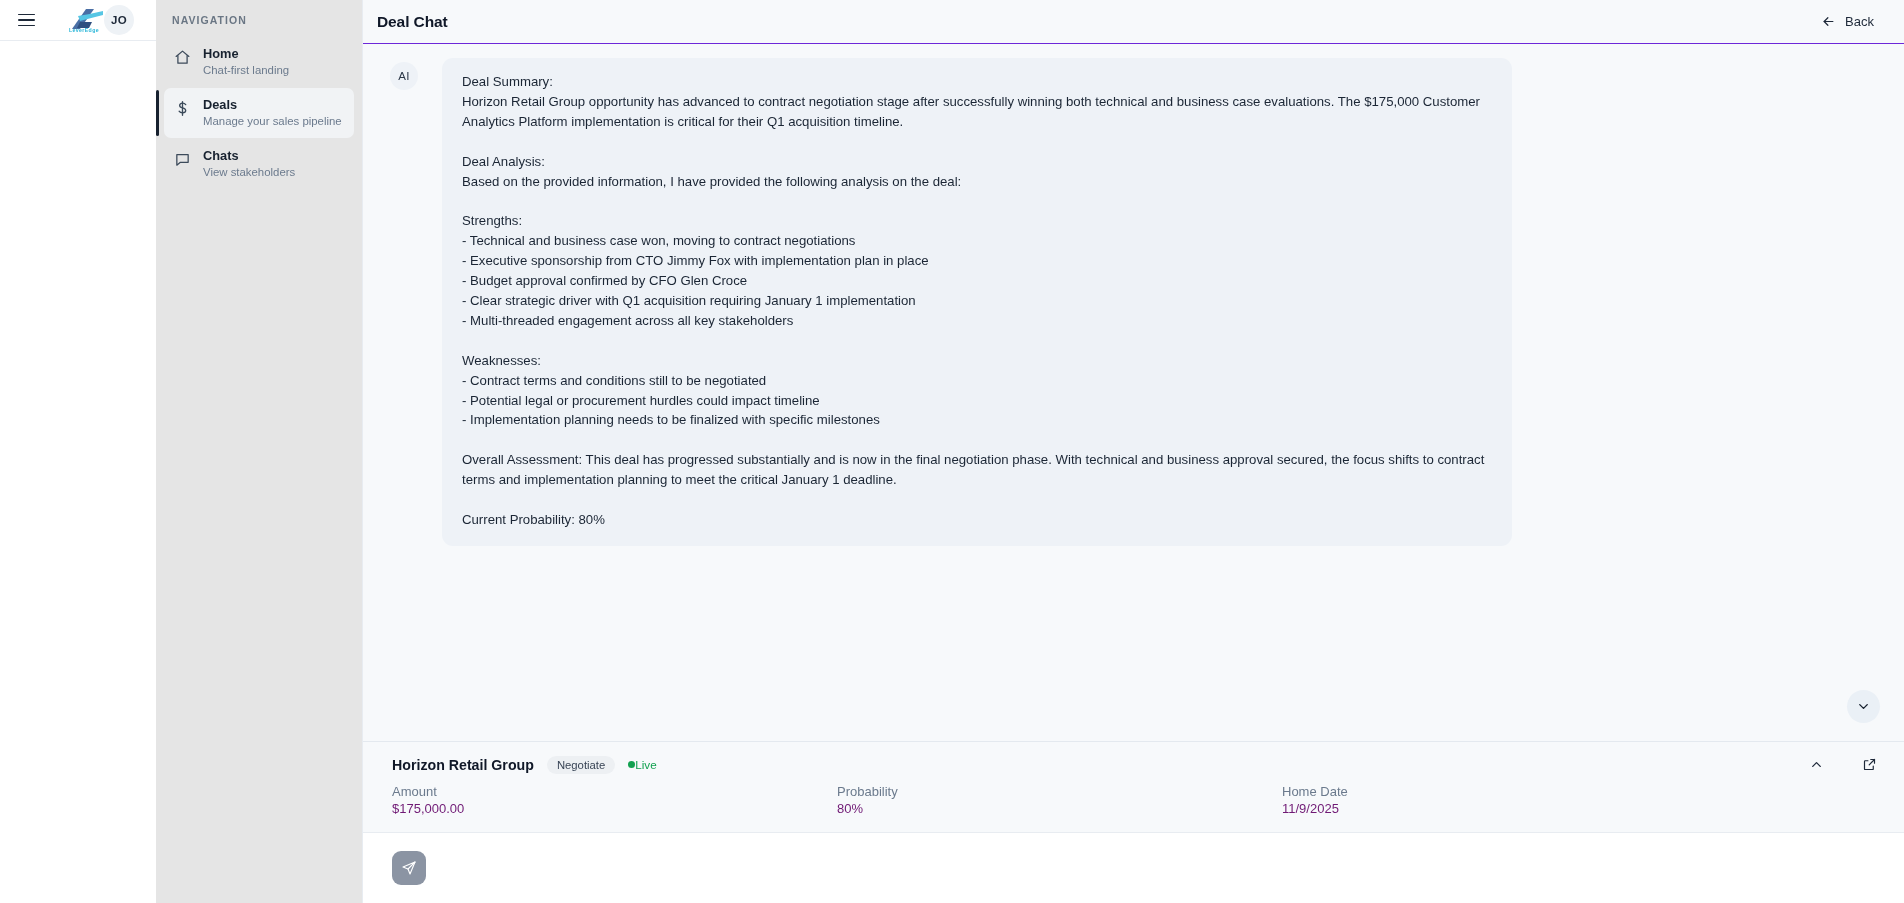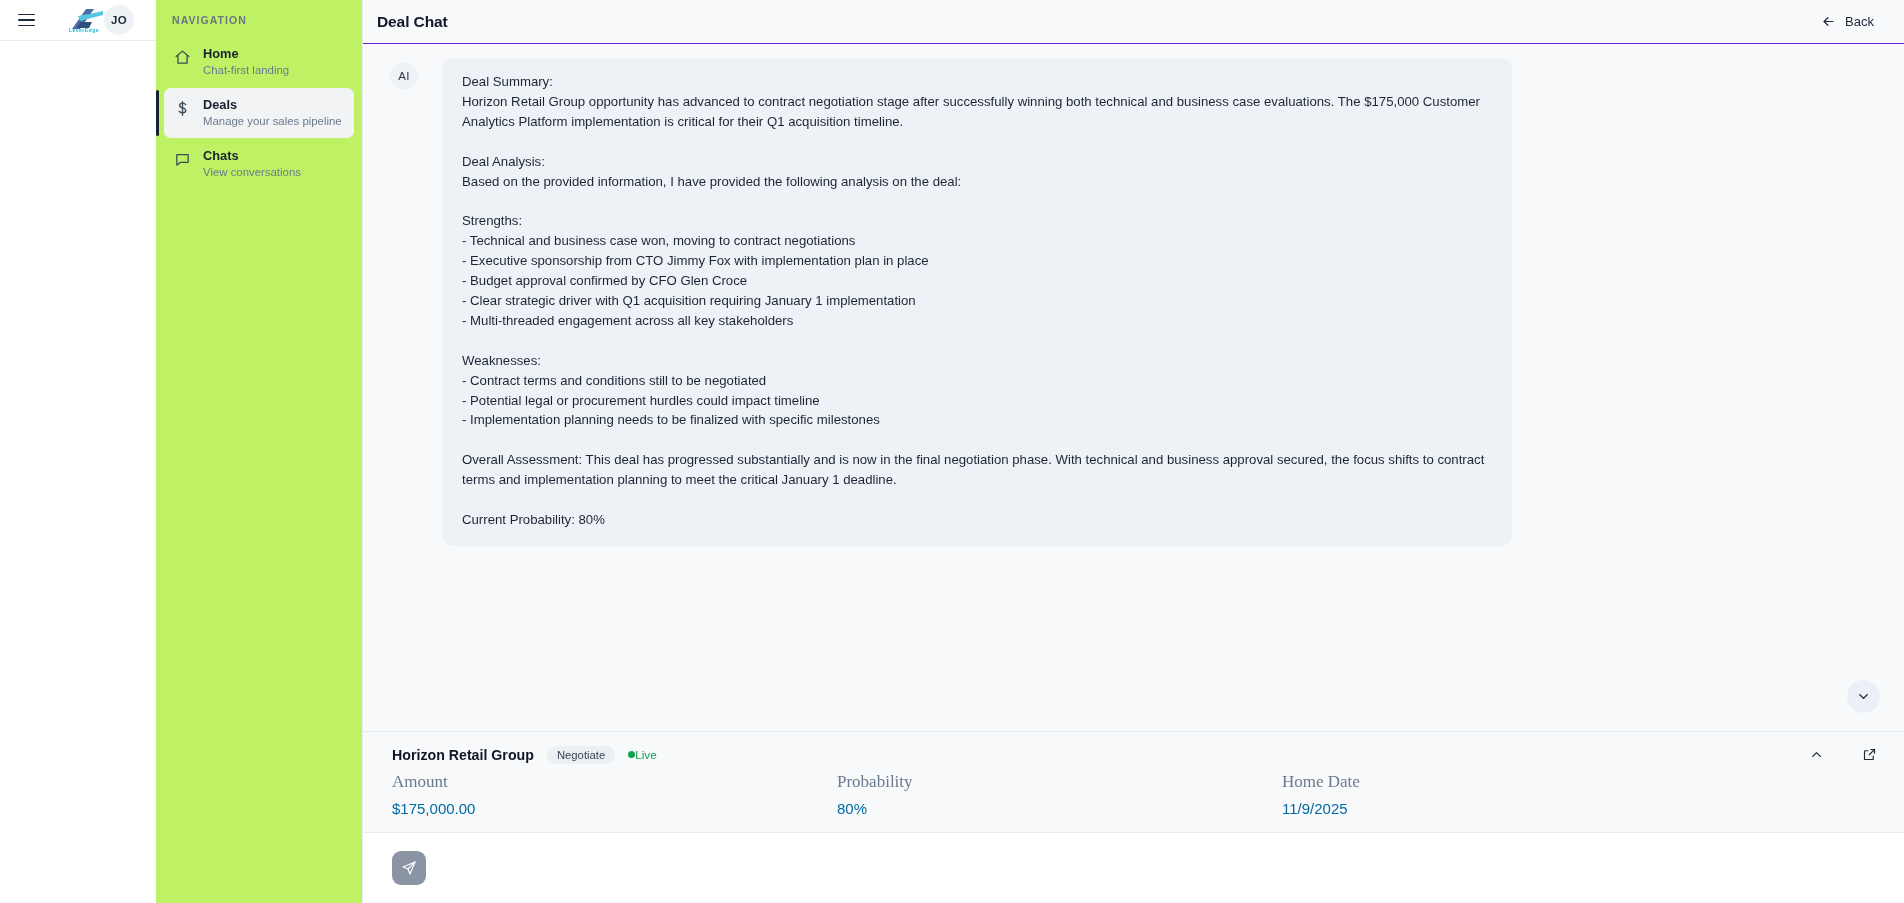--- a/index.html
+++ b/index.html
@@ -39,21 +39,21 @@
     display: flex; align-items: center; justify-content: center;
     letter-spacing: .3px; cursor: pointer;
   }
 
   
   .body { flex: 1; display: flex; min-height: 0; }
 
   
   .sidebar {
     width: 207px; min-width: 207px;
-    background: #bef264;
+    background: #e5e5e5;
     border-right: 1px solid #e8ecf1;
     padding-top: 14px;
   }
   .nav-title {
     font-size: 10.5px; font-weight: 700; letter-spacing: 1.05px;
     color: #6a7684; padding: 0 0 10px 16px; text-transform: uppercase;
   }
   .nav-item {
     display: flex; align-items: flex-start; gap: 12px;
     padding: 9px 12px 9px 10px; margin: 1px 8px;
@@ -143,22 +143,22 @@
   }
   .live .dot { width: 7px; height: 7px; border-radius: 50%; background: #12a150; display:block; }
   .deal-top-spacer { flex: 1; }
   .icon-btn { color: #1e2939; cursor: pointer; padding: 3px; display:flex; }
   .icon-btn svg { width: 15px; height: 15px; display: block; }
   .icon-btn.ext { margin-left: 19px; }
 
   .deal-metrics { display: flex; margin-top: 9px; }
   .metric { flex: 0 0 445px; }
   .metric.m2 { flex: 0 0 445px; }
-  .metric-label { font-size: 17px; color: #6b7a8d; line-height: 15px; font-family: Liberation Serif, serif; }
-  .metric-value { font-size: 15px; color: #0369a1; line-height: 18px; margin-top: 11px; }
+  .metric-label { font-size: 13px; color: #6b7a8d; line-height: 15px; }
+  .metric-value { font-size: 13px; color: #701a75; line-height: 18px; margin-top: 1px; }
 
   
   .composer {
     background: #ffffff;
     border-top: 1px solid #e8ecf1;
     padding: 14px 24px 18px 29px;
     display: flex; align-items: flex-start; gap: 13px;
   }
   .input-box {
     flex: 1;
@@ -241,21 +241,21 @@
       </div>
 
       <div class="nav-item">
         <span class="nav-ico">
           <svg viewBox="0 0 24 24" fill="none" stroke="currentColor" stroke-width="1.8" stroke-linecap="round" stroke-linejoin="round">
               <path d="M4 5h16v11H9l-5 4z"></path>
             </svg>
         </span>
         <span class="nav-text">
           <span class="nav-label">Chats</span>
-          <span class="nav-sub">View conversations</span>
+          <span class="nav-sub">View stakeholders</span>
         </span>
       </div>
     </div>
 
     <div class="main">
 
       <div class="main-header">
         <div class="page-title">Deal Chat</div>
         <div class="hdr-spacer"></div>
         <div class="back-btn">

